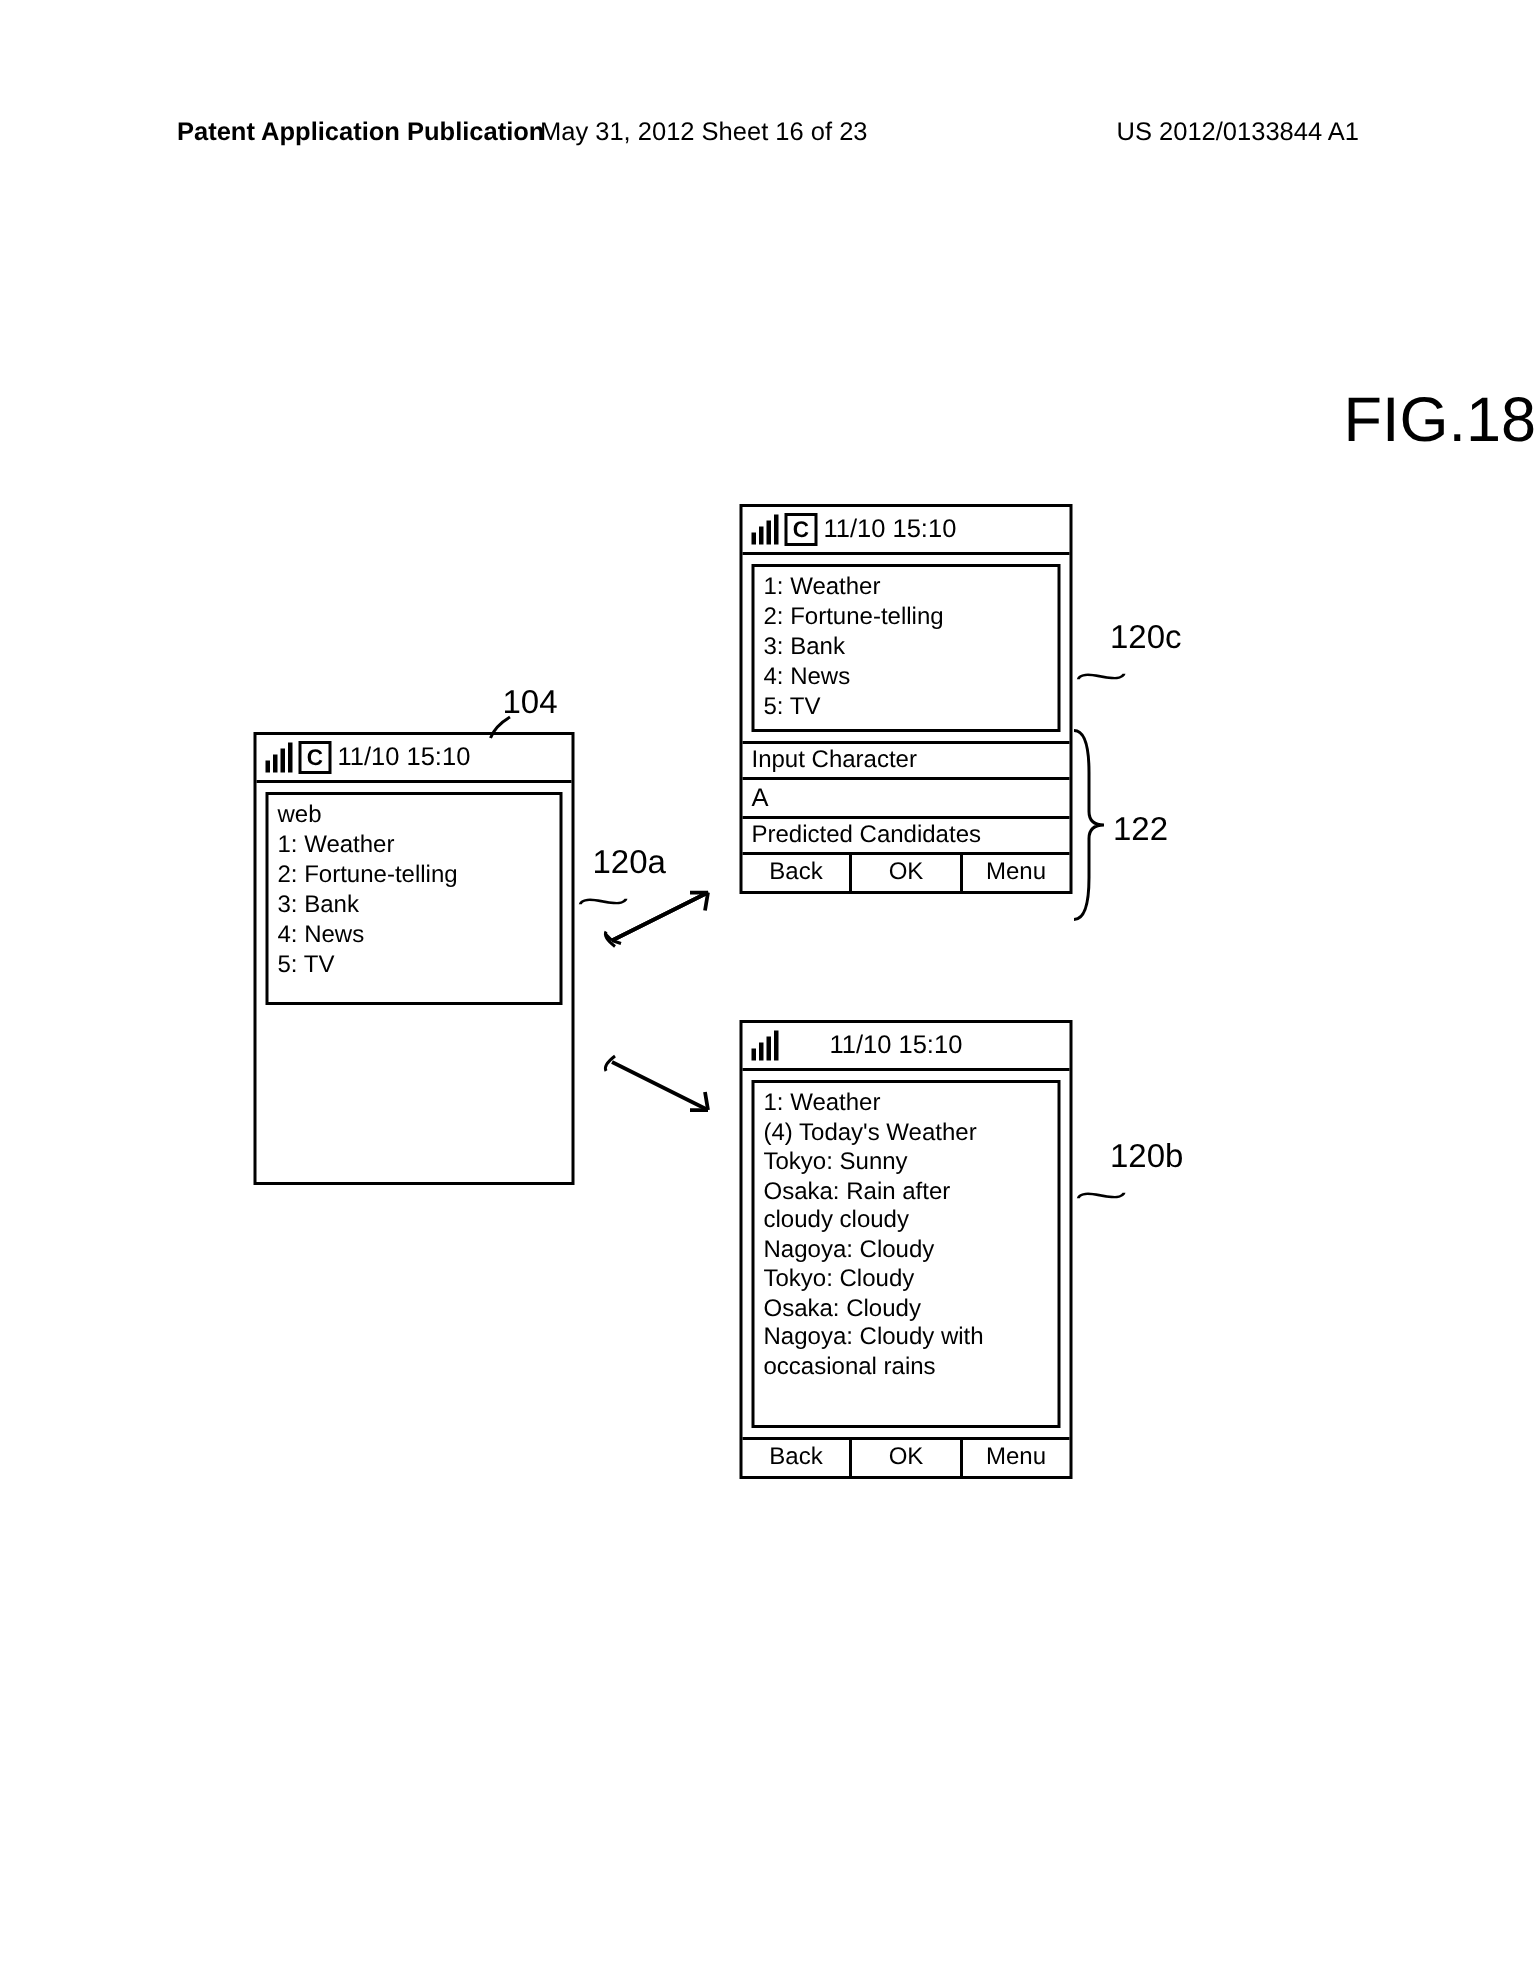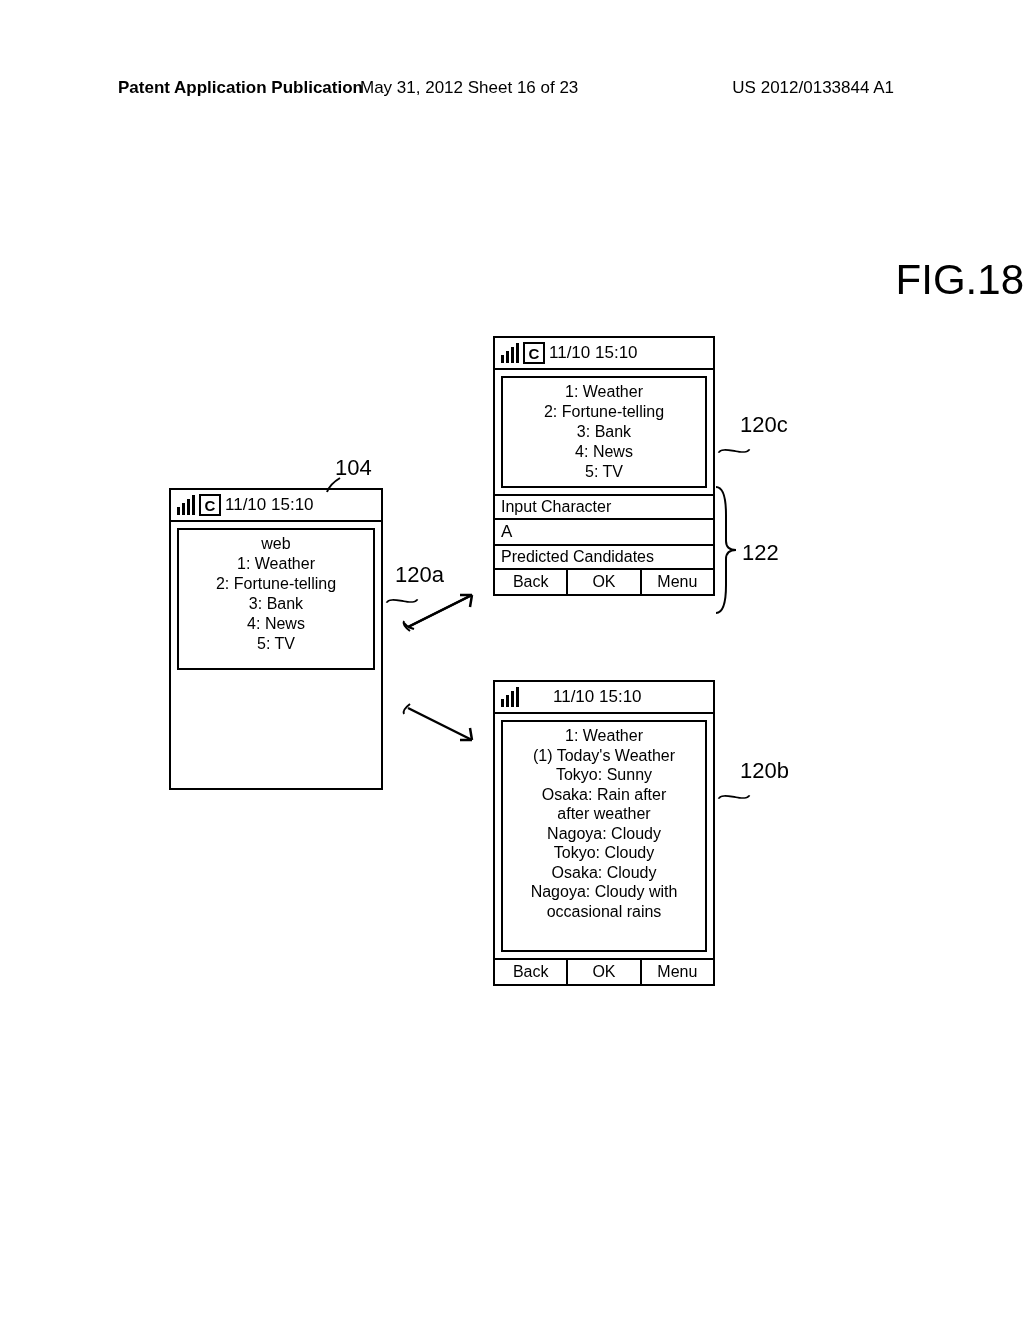--- a/index.html
+++ b/index.html
@@ -23,21 +23,21 @@
     position: absolute;
     left: 118px;
     font-weight: bold;
   }
   .header-center {
     position: absolute;
     left: 360px;
   }
   .header-right {
     position: absolute;
-    right: 130px;
+    right: 118px;
   }
   .fig-title {
     position: absolute;
     top: 256px;
     left: 0;
     right: 0;
     text-align: right;
     font-size: 42px;
     font-family: Arial, Helvetica, sans-serif;
   }
@@ -76,21 +76,20 @@
     justify-content: center;
     font-size: 15px;
     font-weight: bold;
   }
   .content-box {
     border: 2px solid #000;
     margin: 6px 6px;
     padding: 4px 6px;
     font-size: 16px;
     line-height: 1.25;
-    text-align: center;
   }
   .section-label {
     padding: 2px 6px;
     font-size: 16px;
     border-top: 2px solid #000;
   }
   .input-char {
     padding: 2px 6px;
     font-size: 17px;
     border-top: 2px solid #000;
@@ -197,24 +196,24 @@
     <div class="signal">
       <div class="signal-bar" style="height:8px"></div>
       <div class="signal-bar" style="height:12px"></div>
       <div class="signal-bar" style="height:16px"></div>
       <div class="signal-bar" style="height:20px"></div>
     </div>
     <span style="margin-left:30px;">11/10 15:10</span>
   </div>
   <div class="content-box" style="height:220px; line-height:1.22;">
     <div>1: Weather</div>
-    <div>(1) Today's Weather</div>
+    <div>(4) Today's Weather</div>
     <div>Tokyo: Sunny</div>
     <div>Osaka: Rain after</div>
-    <div>after weather</div>
+    <div>cloudy cloudy</div>
     <div>Nagoya: Cloudy</div>
     <div>Tokyo: Cloudy</div>
     <div>Osaka: Cloudy</div>
     <div>Nagoya: Cloudy with</div>
     <div>occasional rains</div>
   </div>
   <div class="softkeys">
     <div class="softkey">Back</div>
     <div class="softkey">OK</div>
     <div class="softkey">Menu</div>

